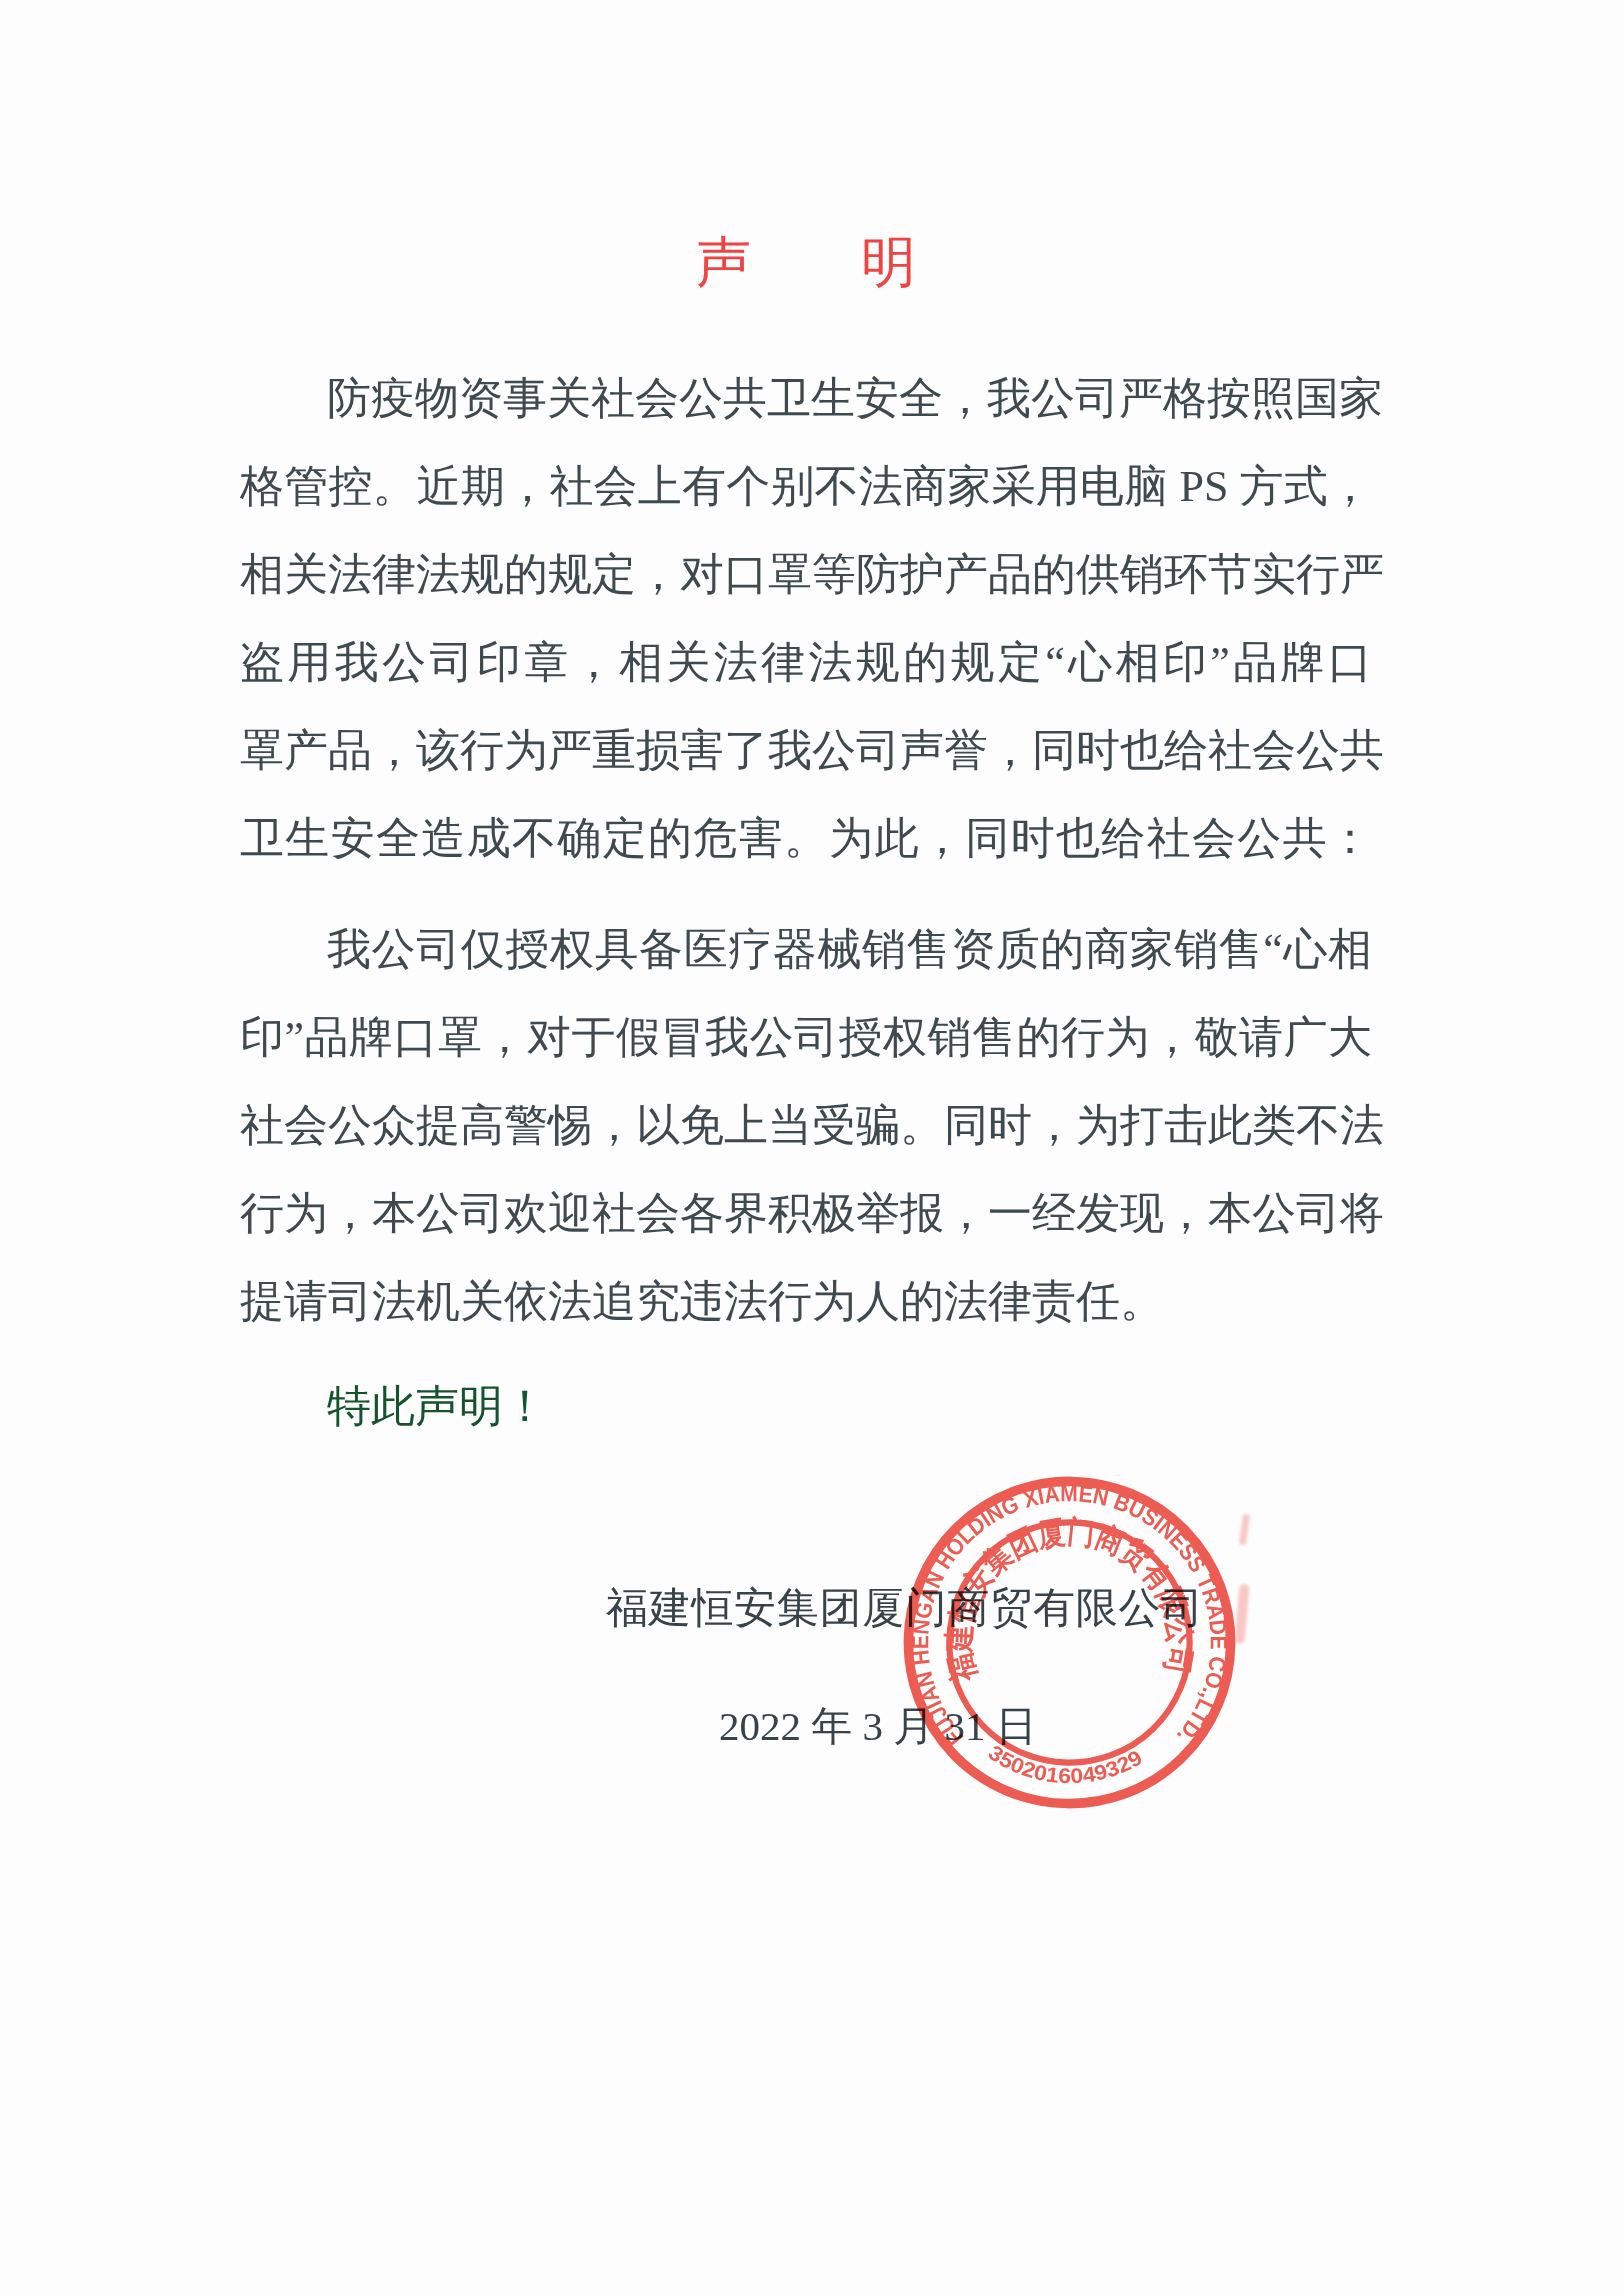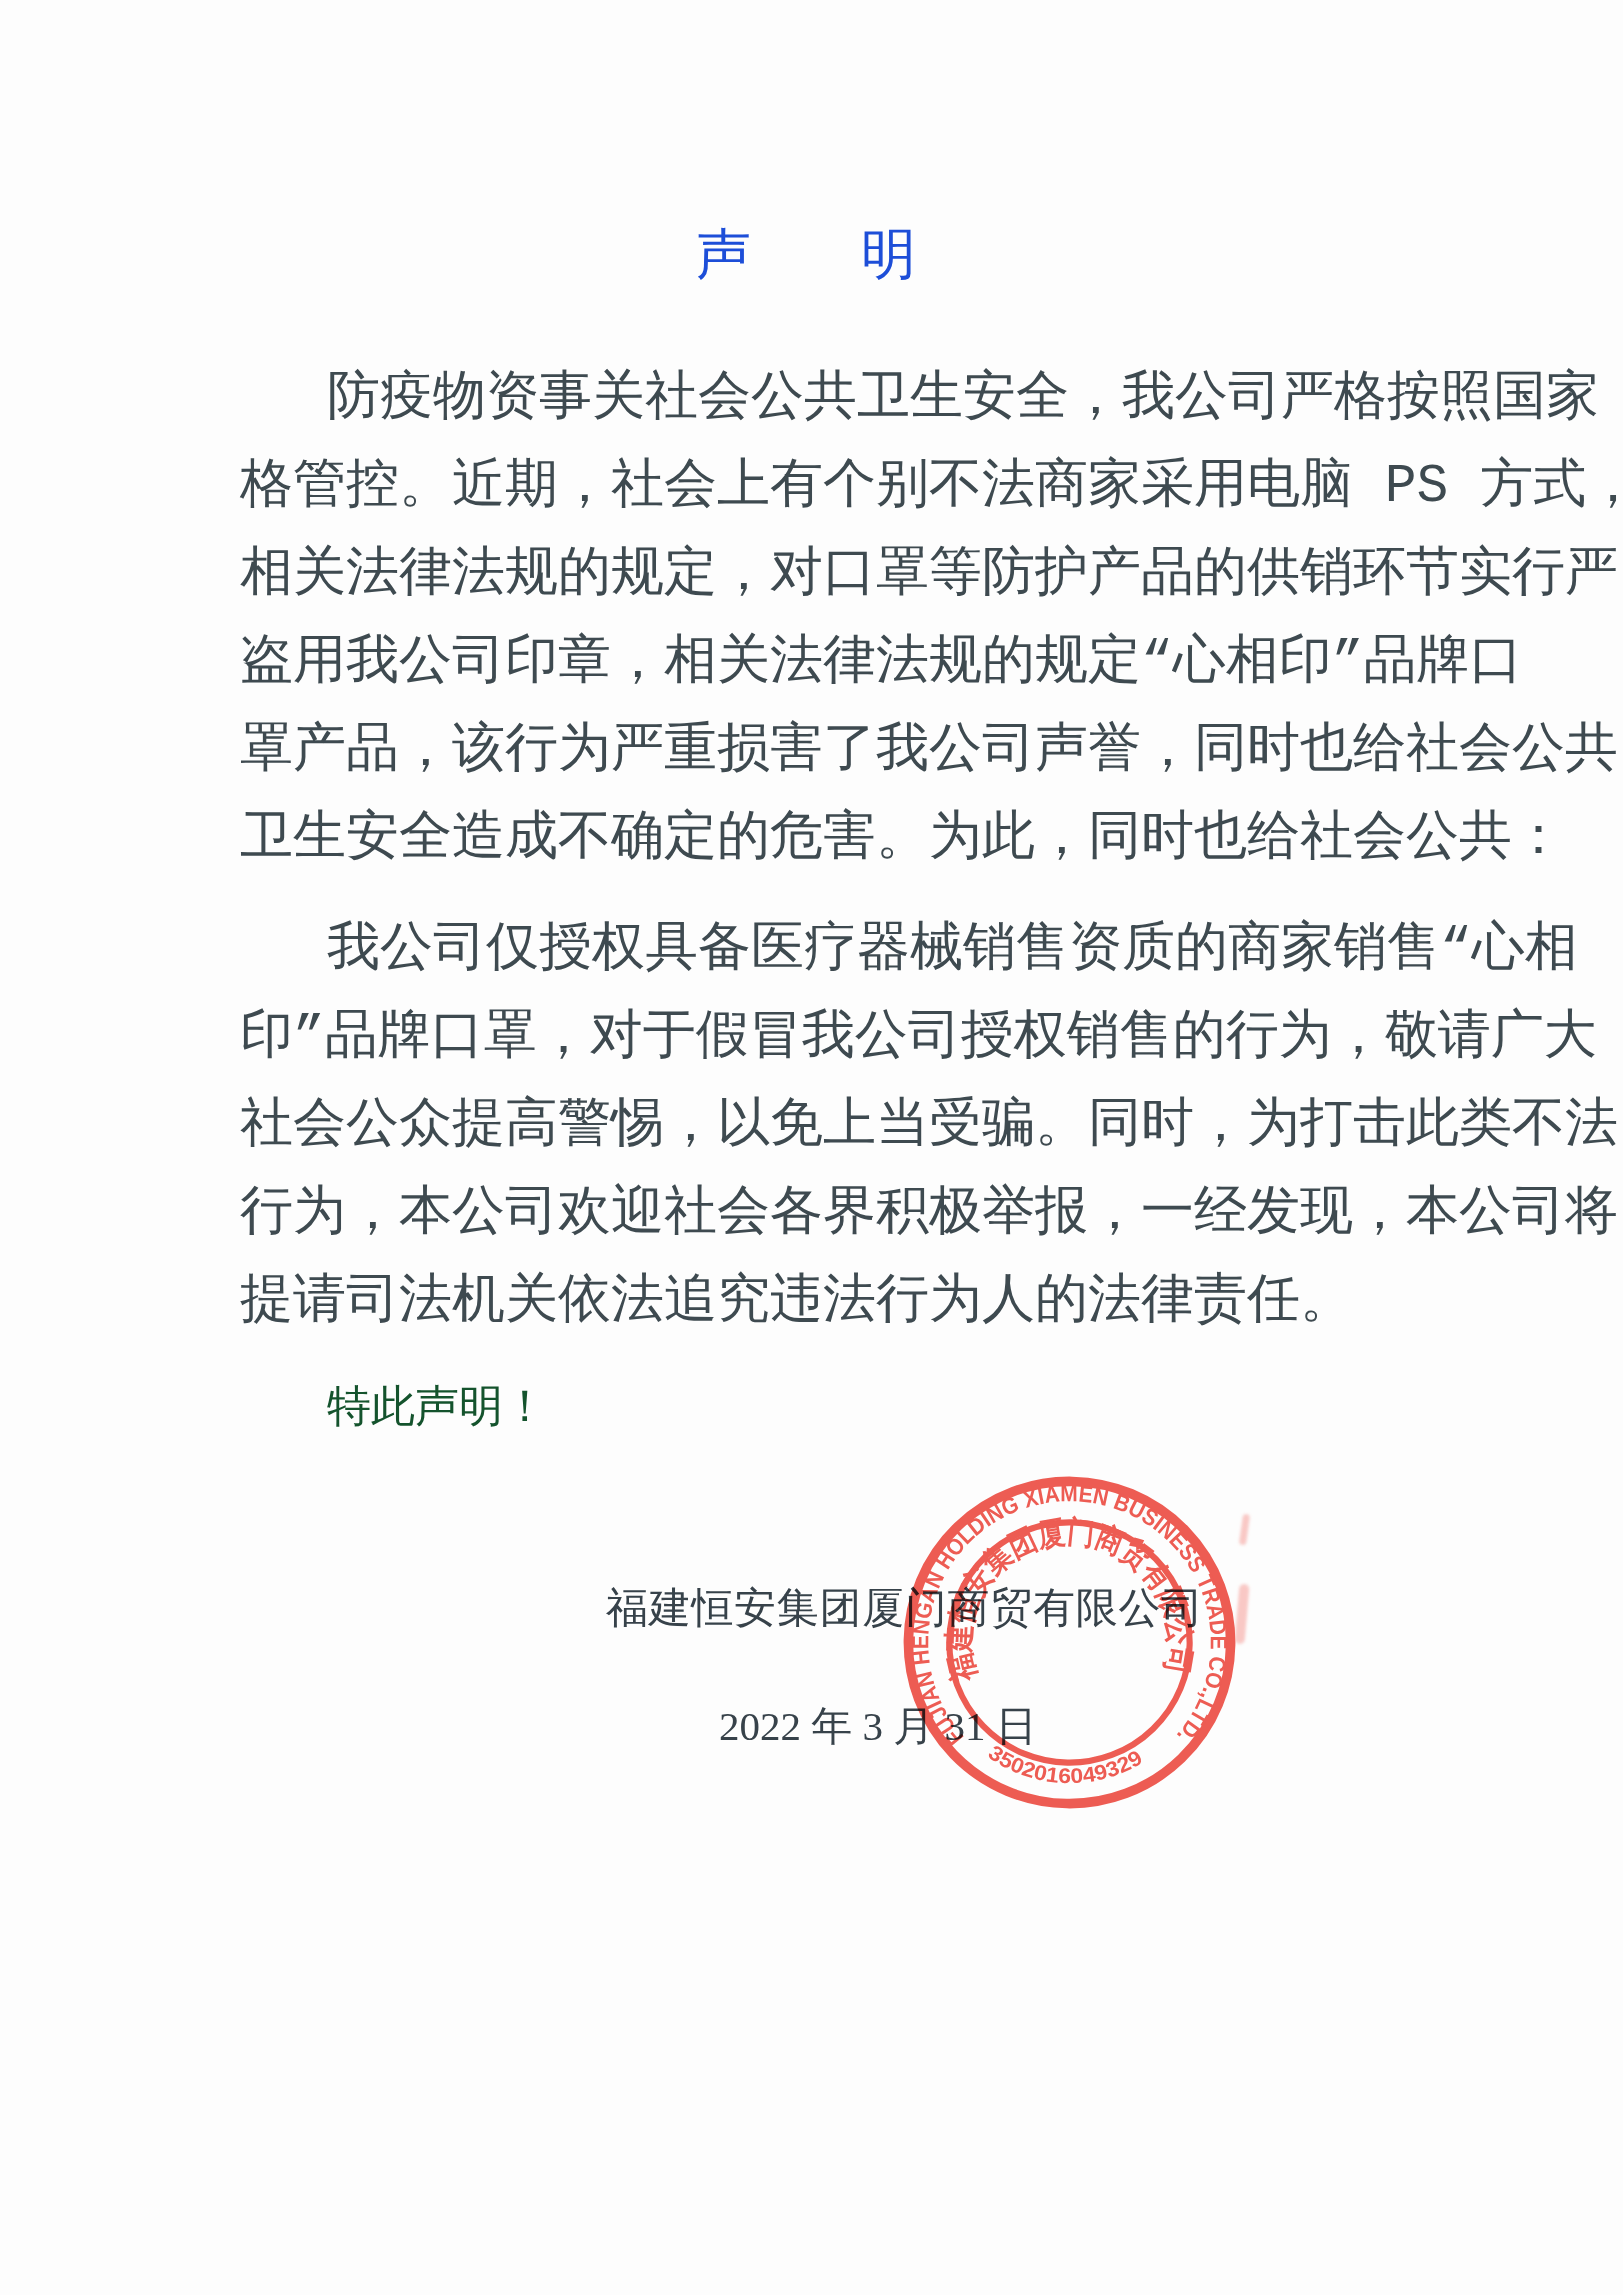--- a/index.html
+++ b/index.html
@@ -7,37 +7,36 @@
     width: 1623px; height: 2295px;
     background: #fdfdfd;
     position: relative;
     font-family: "Liberation Serif", "DejaVu Serif", serif;
     overflow: hidden;
   }
   .page { position: absolute; inset: 0; }
 
   .doc-title {
     position: absolute;
-    left: 240px; top: 212px; width: 1132px;
+    left: 240px; top: 220px; width: 1132px;
     text-align: center;
     font-size: 55px; line-height: 86px;
-    color: #1d4ed8;
+    color: #ef4444;
     letter-spacing: 0;
     white-space: pre;
   }
 
   .para { position: absolute; left: 240px; width: 1132px; color: #3e4a50; }
   .line {
-    font-size: 53px;
+    font-size: 44px;
     line-height: 88px;
     white-space: nowrap;
     text-align: justify;
     text-align-last: justify;
     width: 1132px;
-    font-family: Liberation Mono, monospace;
   }
   .line.indent { text-indent: 87px; }
   .line.open { text-align-last: left; white-space: normal; }
 
   .closing-line {
     position: absolute; left: 240px; top: 1363px; width: 1132px;
     font-size: 44px; line-height: 88px; color: #14532d;
     text-indent: 87px;
   }
 

